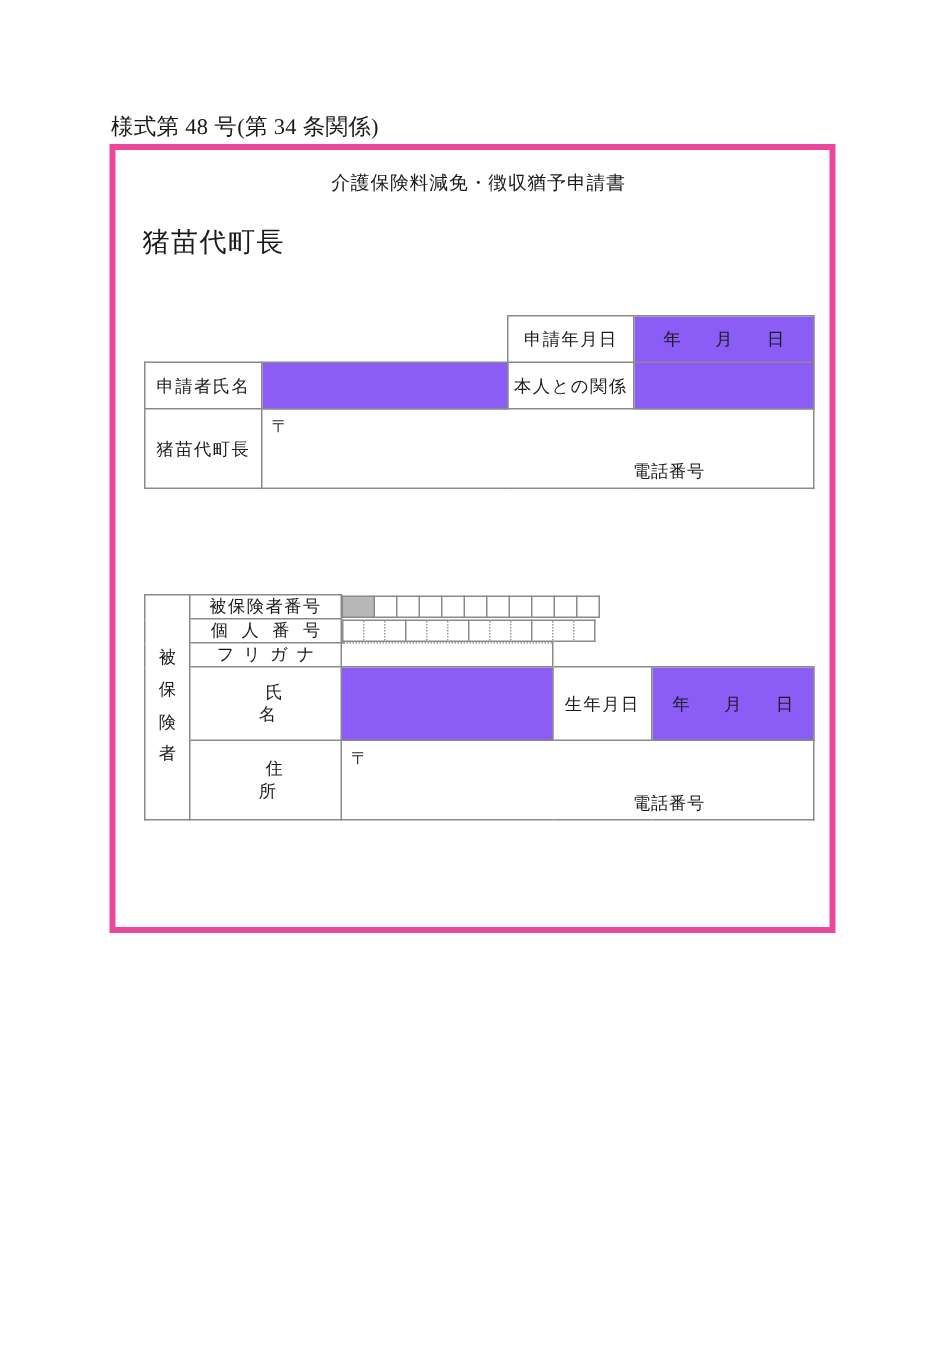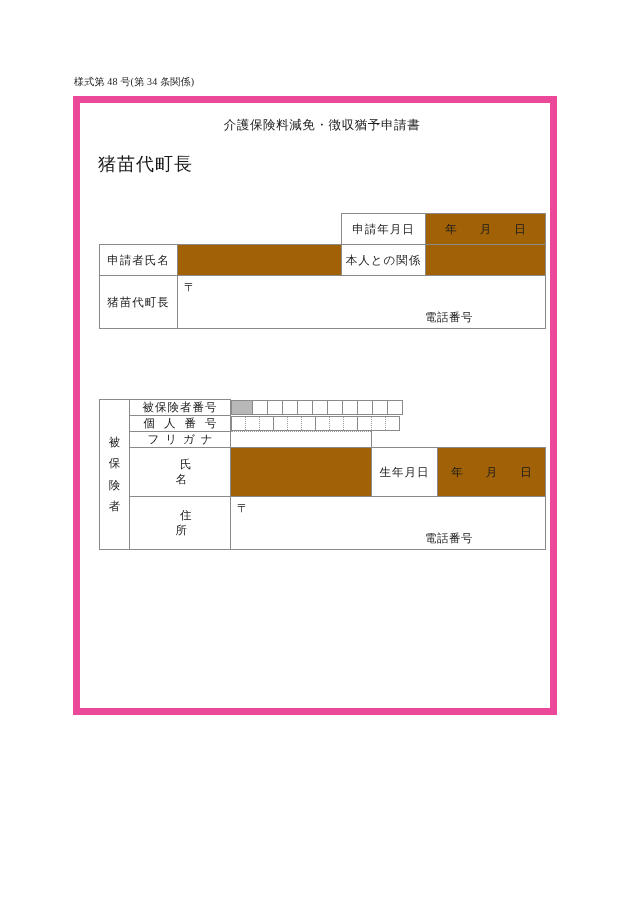--- a/index.html
+++ b/index.html
@@ -19,33 +19,33 @@
     position: absolute;
     left: 0; top: 0;
     width: 630px;
     height: 903px;
   }
   
   .form-number {
     position: absolute;
     left: 74px;
     top: 75px;
-    font-size: 10px;
+    font-size: 15px;
     letter-spacing: 0.2px;
     white-space: nowrap;
     text-align: right;
   }
   
   .frame {
     position: absolute;
     left: 73px;
     top: 96px;
     width: 484px;
-    height: 619px;
-    border: 7px solid #ec4899;
+    height: 526px;
+    border: 4px solid #ec4899;
     box-sizing: border-box;
   }
   
   .doc-title {
     position: absolute;
     left: 0;
     top: 14px;
     width: 484px;
     text-align: center;
     font-size: 12.5px;
@@ -100,21 +100,21 @@
     display: inline-block;
     letter-spacing: 9px;
     text-indent: 9px;
   }
   
   #applicant-table {
     left: 19px;
     top: 110px;
     width: 446px;
   }
-  .cell-blank { background: #a16207; }
+  .cell-blank { background: #8b5cf6; }
   .addr-cell {
     position: relative;
     height: 52px;
     text-align: left;
   }
   .postal {
     position: absolute;
     left: 6px;
     top: 4px;
     font-size: 11.5px;

